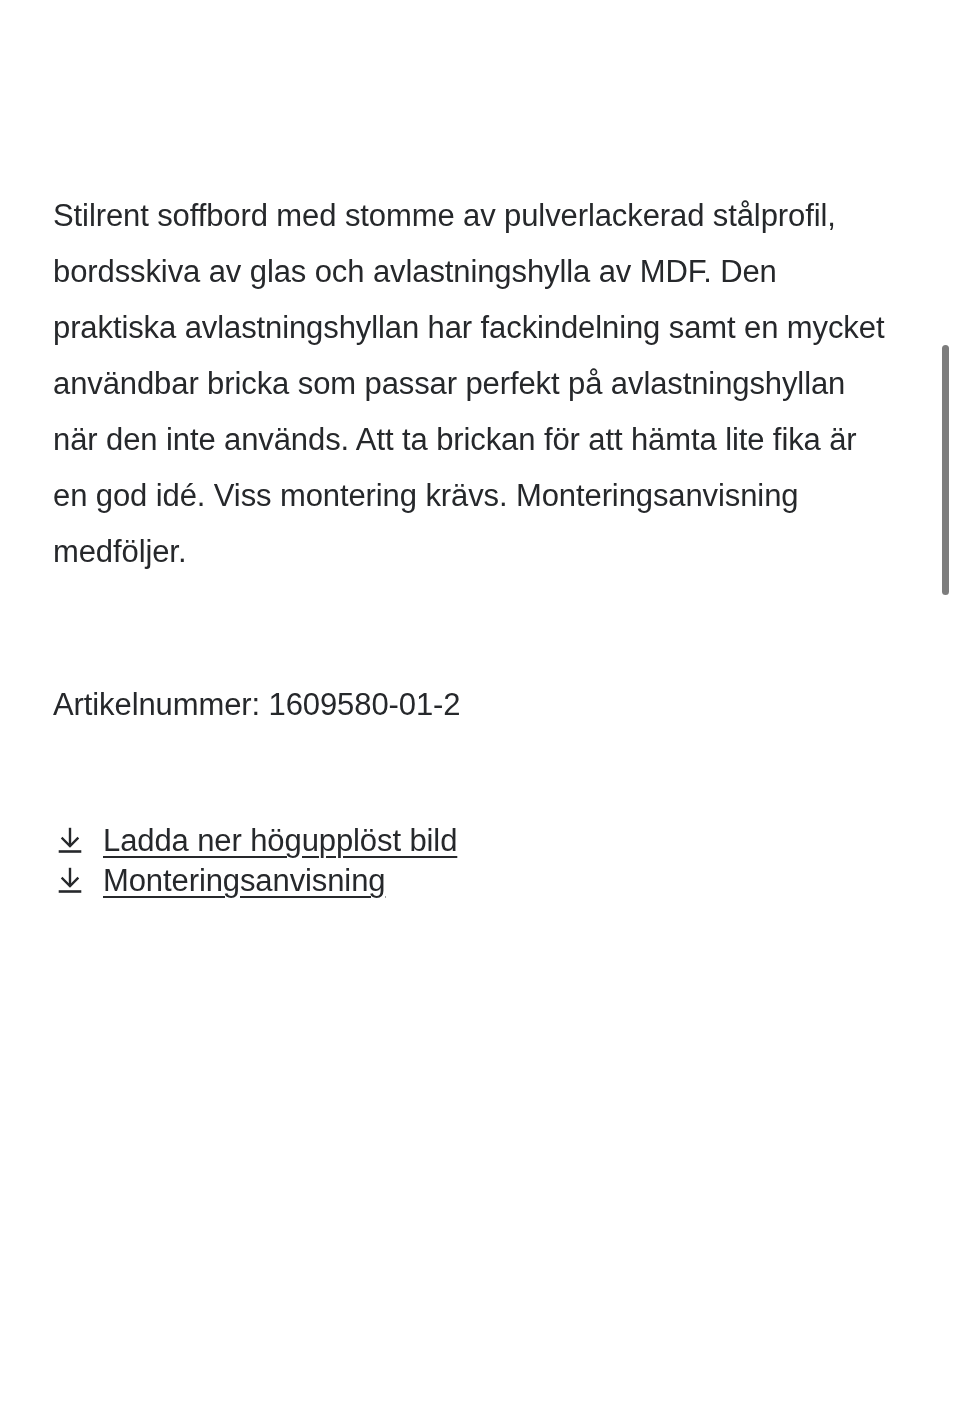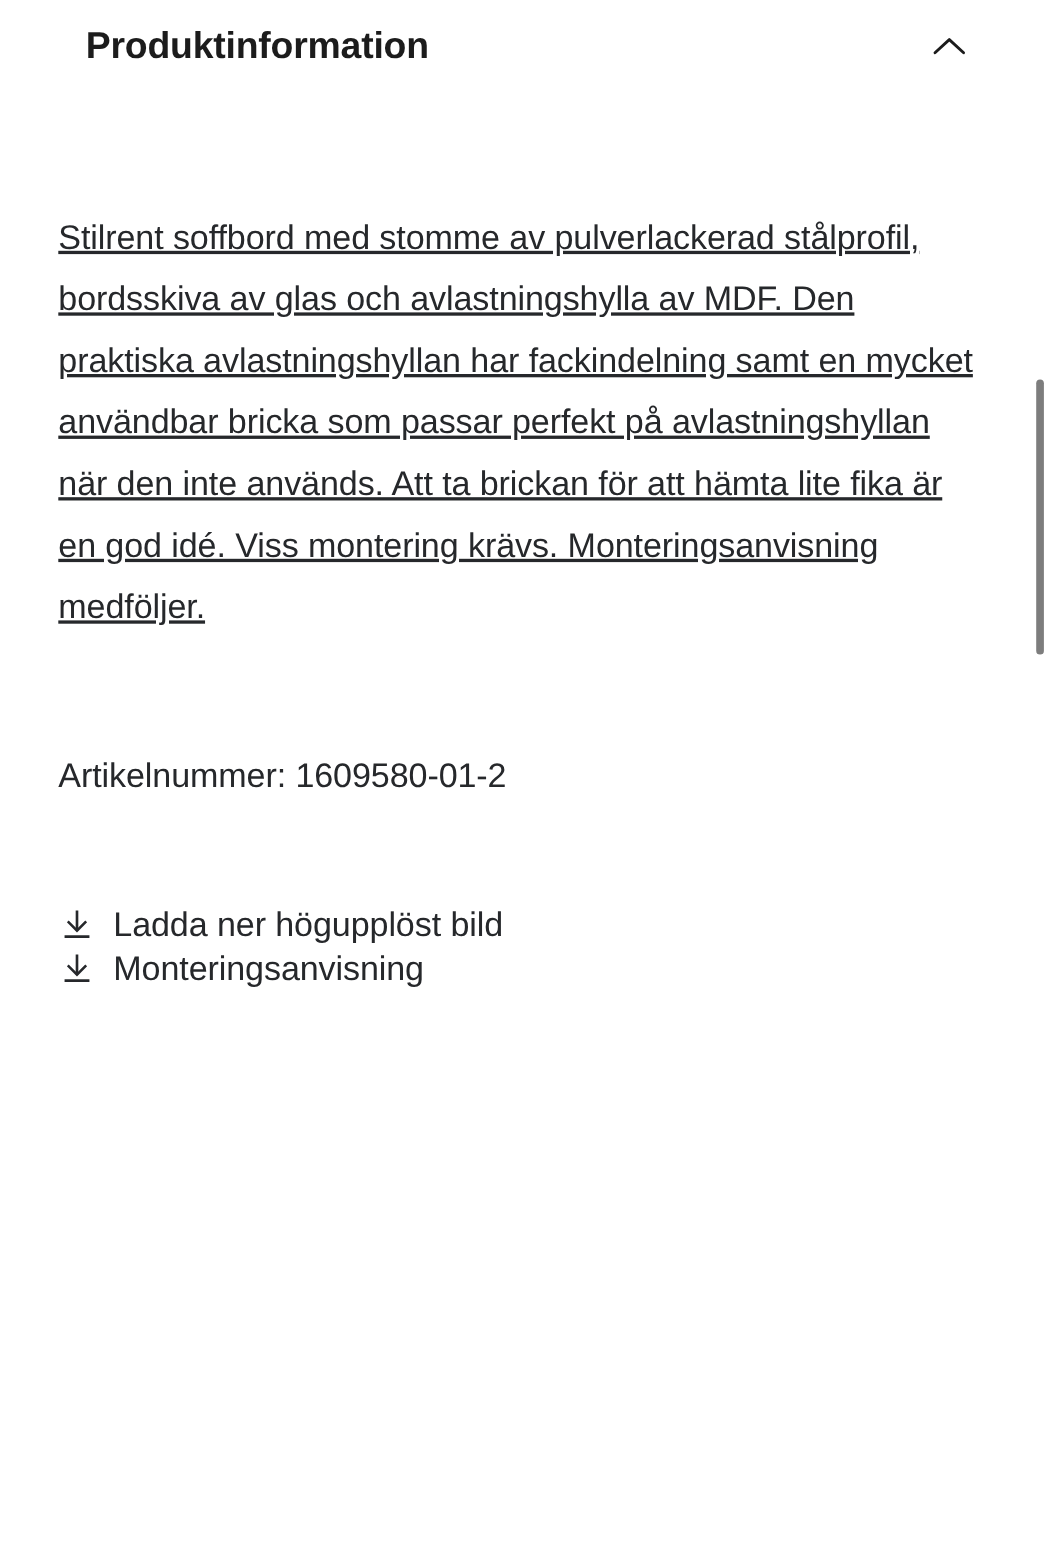--- a/index.html
+++ b/index.html
@@ -75,21 +75,21 @@
 
   .para {
     font-size: 31px;
     line-height: 56px;
     color: #26282b;
     letter-spacing: -0.1px;
     margin: 0;
     max-width: 845px;
   }
 
-  .para.block-1 { margin-top: 104px; text-decoration: underline; }
+  .para.block-1 { margin-top: 104px; }
   .para.block-2 { margin-top: 99px; }
   .para.block-3 { margin-top: 97px; }
 
   
   .links {
     margin-top: 88px;
   }
 
   .dl-link {
     display: flex;
@@ -109,20 +109,21 @@
     display: flex;
     align-items: center;
     justify-content: center;
   }
   .dl-icon svg { display: block; }
 
   .dl-label {
     font-size: 31px;
     line-height: 40px;
     color: #26282b;
+    text-decoration: underline;
     text-underline-offset: 5px;
     text-decoration-thickness: 2px;
     letter-spacing: -0.1px;
     white-space: nowrap;
   }
 
   
   .scrollbar-track {
     position: absolute;
     right: 8px;
@@ -140,30 +141,20 @@
     border-radius: 4px;
     background: #7d7d7d;
     cursor: grab;
   }
 </style>
 </head>
 <body>
 
 <div class="panel">
 
-  <div class="accordion-header">
-    <div class="accordion-title">Produktinformation</div>
-    <button class="chevron-btn">
-      <span>
-        <svg width="30" height="18" viewBox="0 0 30 18" fill="none" xmlns="http://www.w3.org/2000/svg">
-          <path d="M2 15 L15 3 L28 15" stroke="#1c1c1c" stroke-width="2.6" stroke-linecap="round" stroke-linejoin="round" fill="none"></path>
-        </svg>
-      </span>
-    </button>
-  </div>
 
   <div class="content">
 
     <p class="para block-1">Stilrent soffbord med stomme av pulverlackerad stålprofil, bordsskiva av glas och avlastningshylla av MDF. Den praktiska avlastningshyllan har fackindelning samt en mycket användbar bricka som passar perfekt på avlastningshyllan när den inte används. Att ta brickan för att hämta lite fika är en god idé. Viss montering krävs. Monteringsanvisning medföljer.</p>
 
 
     <p class="para block-3">Artikelnummer: 1609580-01-2</p>
 
     <div class="links">
 

